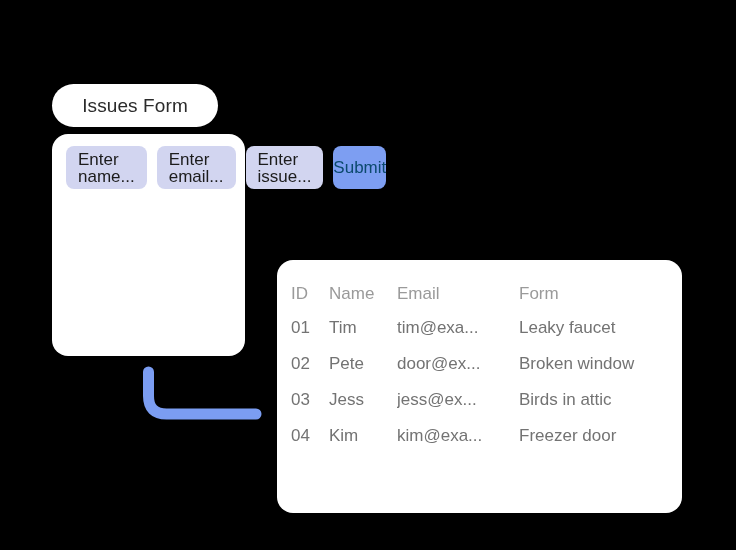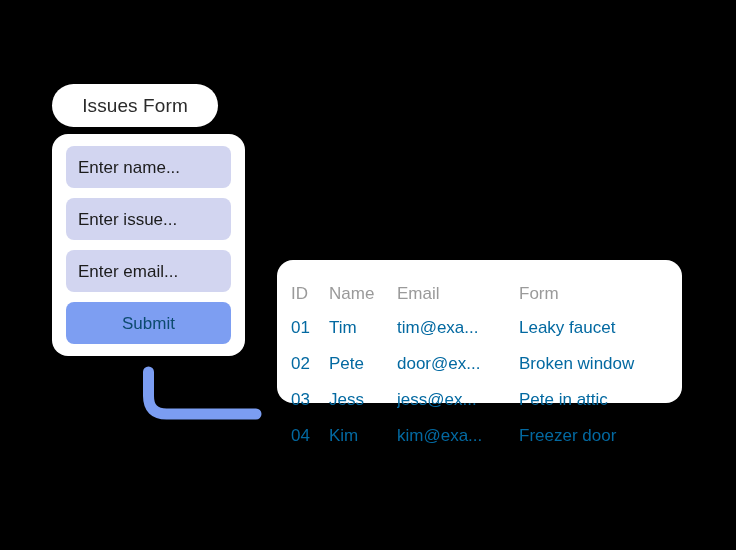--- a/index.html
+++ b/index.html
@@ -48,21 +48,21 @@
     position: absolute;
     left: 52px;
     top: 134px;
     width: 193px;
     height: 222px;
     background: #ffffff;
     border-radius: 16px;
     box-sizing: border-box;
     padding: 12px 14px;
     display: flex;
-    flex-direction: column;
+    flex-direction: row;
     gap: 10px;
   }
   .field {
     height: 43px;
     background: #d2d5f0;
     border-radius: 8px;
     display: flex;
     align-items: center;
     padding: 0 12px;
     box-sizing: border-box;
@@ -96,21 +96,21 @@
     height: 70px;
     pointer-events: none;
   }
 
   
   .table-card {
     position: absolute;
     left: 277px;
     top: 260px;
     width: 405px;
-    height: 143px;
+    height: 253px;
     background: #ffffff;
     border-radius: 16px;
     box-sizing: border-box;
     padding: 18px 14px 14px 14px;
   }
   .tbl {
     width: 100%;
     border-collapse: collapse;
     table-layout: fixed;
   }
@@ -123,21 +123,21 @@
     white-space: nowrap;
     overflow: hidden;
   }
   .tbl th {
     font-size: 17px;
     color: #9a9a9a;
     height: 32px;
   }
   .tbl td {
     font-size: 17px;
-    color: #0369a1;
+    color: #737373;
   }
   .col-id    { width: 38px; }
   .col-name  { width: 68px; margin-left: 43px; }
   .col-email { width: 122px; margin-top: 35px; }
   .col-issue { width: auto; }
 </style>
 </head>
 <body>
 
 <div class="canvas">
@@ -146,25 +146,25 @@
     <span class="title-pill-text">Issues Form</span>
   </div>
 
   <div class="form-card">
 
     <div class="field">
       <span class="field-text">Enter name...</span>
     </div>
 
     <div class="field">
+      <span class="field-text">Enter email...</span>
+    </div>
+
+    <div class="field">
       <span class="field-text">Enter issue...</span>
-    </div>
-
-    <div class="field">
-      <span class="field-text">Enter email...</span>
     </div>
 
     <div class="submit-btn">
       <span class="submit-text">Submit</span>
     </div>
 
   </div>
 
   <svg class="connector" viewBox="0 0 150 70">
     <path d="M 18.5 14 L 18.5 38 Q 18.5 56 36.5 56 L 126 56" fill="none" stroke="#7b9df2" stroke-width="11" stroke-linecap="round" stroke-linejoin="round"></path>
@@ -190,21 +190,21 @@
         <tr>
           <td class="col-id">02</td>
           <td class="col-name">Pete</td>
           <td class="col-email">door@ex...</td>
           <td class="col-issue">Broken window</td>
         </tr>
         <tr>
           <td class="col-id">03</td>
           <td class="col-name">Jess</td>
           <td class="col-email">jess@ex...</td>
-          <td class="col-issue">Pete in attic</td>
+          <td class="col-issue">Birds in attic</td>
         </tr>
         <tr>
           <td class="col-id">04</td>
           <td class="col-name">Kim</td>
           <td class="col-email">kim@exa...</td>
           <td class="col-issue">Freezer door</td>
         </tr>
       </tbody>
     </table>
   </div>

